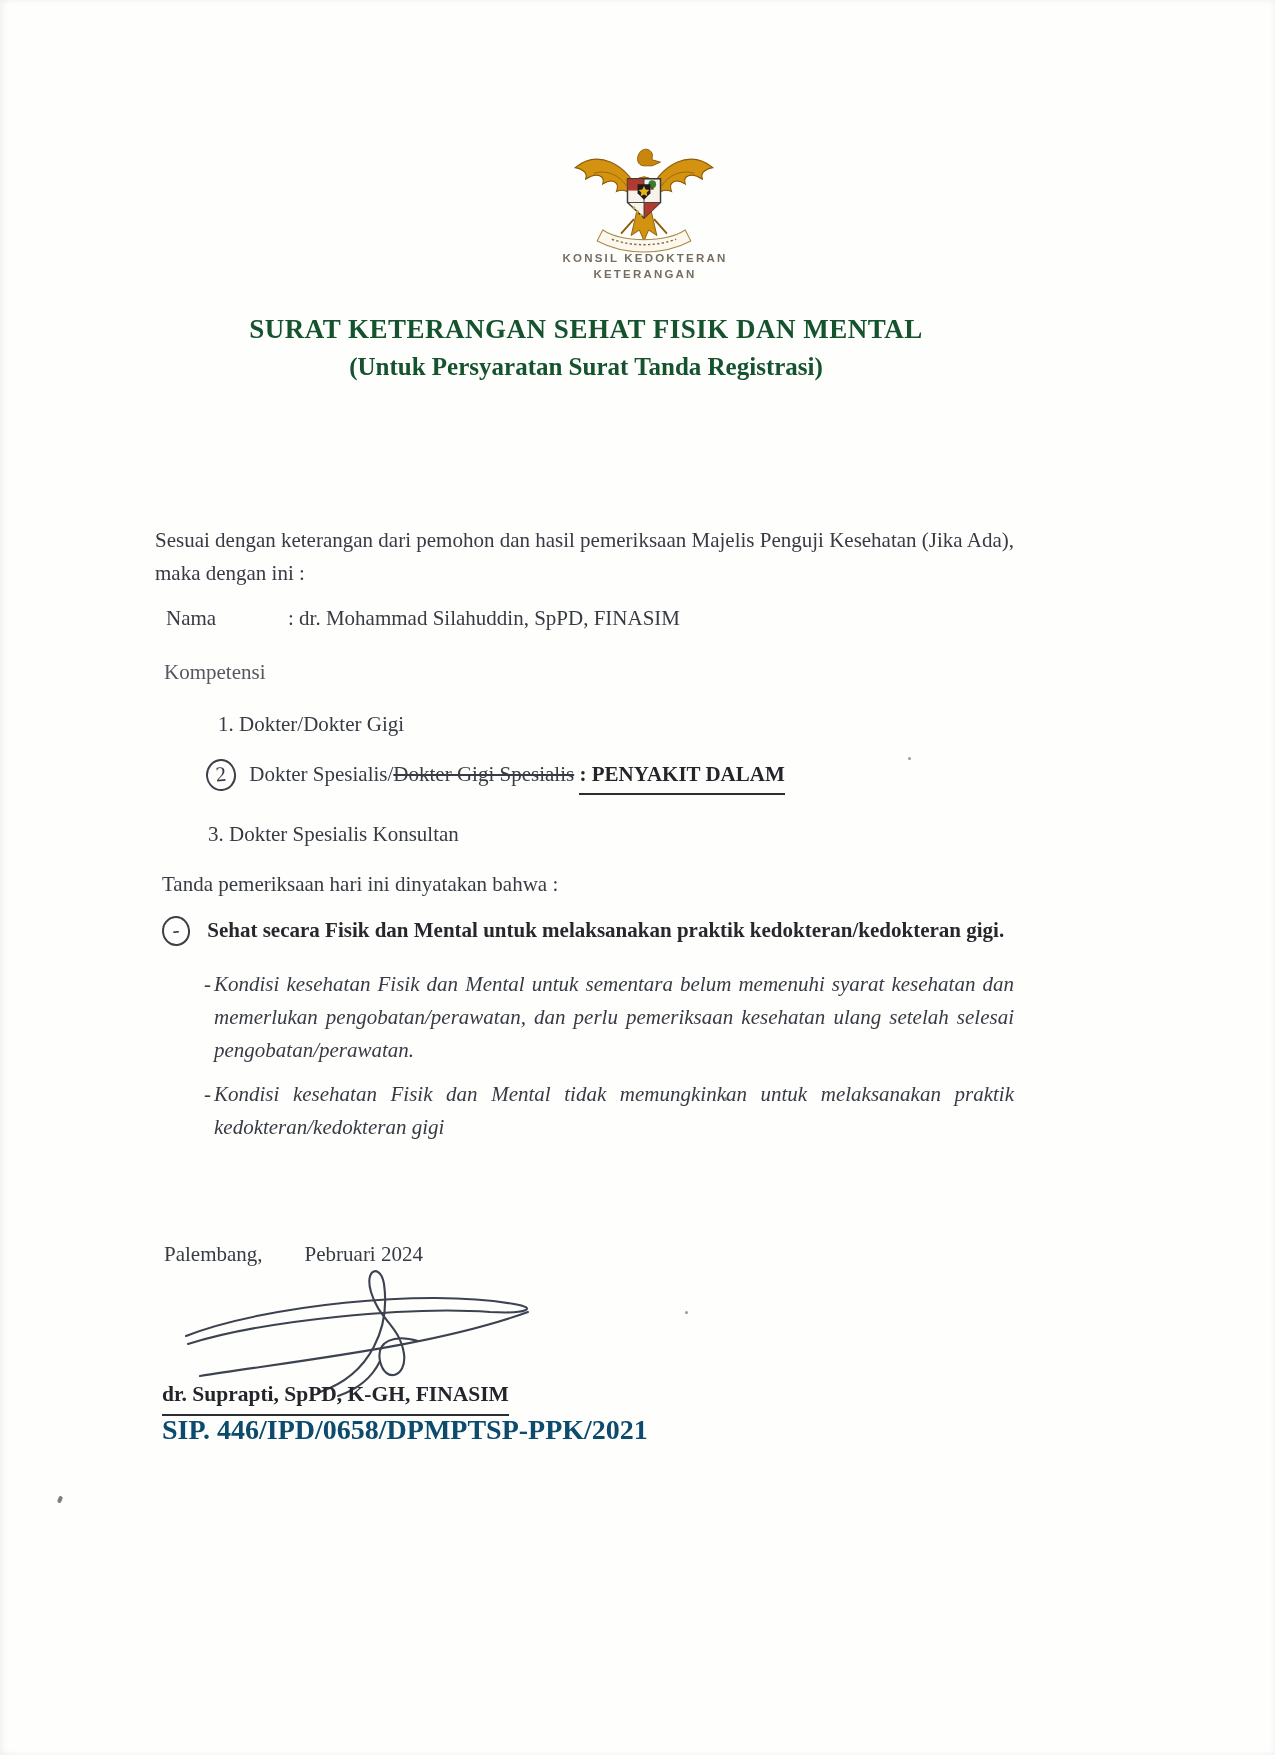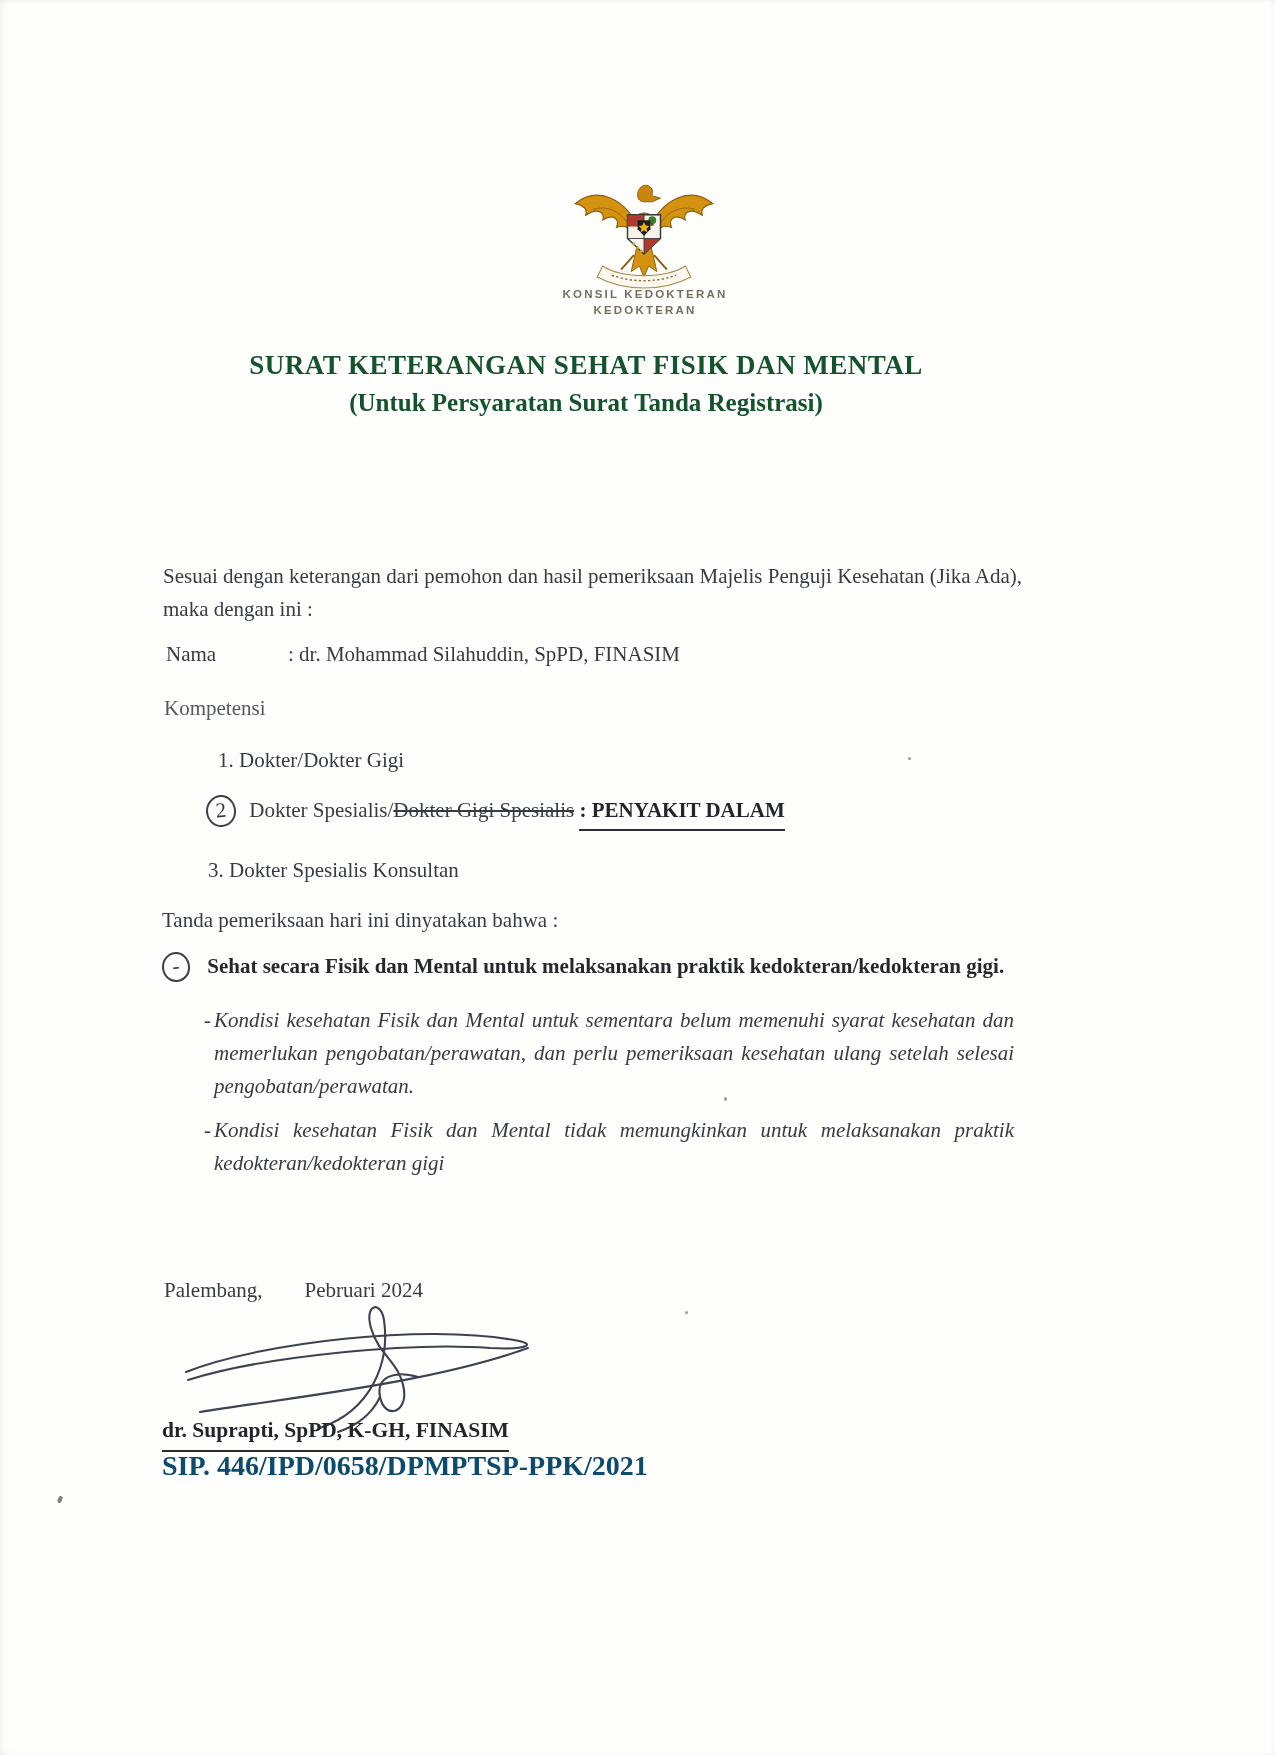--- a/index.html
+++ b/index.html
@@ -6,40 +6,40 @@
   .page{
     position:relative;
     width:1275px;height:1755px;
     margin:0 auto;
     background:#fefefd;
     overflow:hidden;
     font-family:"Liberation Serif", serif;
     color:#383b44;
     box-shadow:inset 3px 0 6px rgba(0,0,0,0.05), inset -2px 0 5px rgba(0,0,0,0.03);
   }
-  .abs{position:absolute;margin-top:36px;}
+  .abs{position:absolute;}
 
   
   .logo-wrap{left:566px;top:138px;width:156px;text-align:center;}
   .org-caption{
     left:540px;top:250px;width:210px;
     text-align:center;
     font-family:"Liberation Sans", sans-serif;
     font-size:11.5px;letter-spacing:2.2px;line-height:16px;
     color:#756e60;font-weight:bold;
   }
 
   
   .title-block{left:160px;top:314px;width:852px;text-align:center;color:#14532d;}
   .title-line1{font-size:27px;font-weight:bold;letter-spacing:0.5px;}
   .title-line2{font-size:25px;font-weight:bold;margin-top:8px;}
 
   
   .body-text{font-size:21px;line-height:33px;}
-  .intro{left:163px;top:524px;width:860px;}
+  .intro{left:155px;top:524px;width:860px;}
   .nama-row{left:166px;top:602px;width:860px;display:flex;}
   .nama-label{width:122px;}
   .kompetensi{left:164px;top:656px;opacity:.85;}
 
   .item{left:162px;width:880px;}
   .item-1{top:708px;padding-left:56px;}
   .item-2{top:758px;padding-left:44px;}
   .item-3{top:818px;padding-left:46px;}
 
   .circle-mark{
@@ -124,21 +124,21 @@
 
       <path d="M74,88 L60,104 M96,88 L110,104" stroke="#8a5a08" stroke-width="2"></path>
 
       <path d="M40,100 C62,114 108,114 130,100 L136,112 C106,128 64,128 34,112 Z" fill="#fdf8ee" stroke="#a98a4a" stroke-width="1.2"></path>
       <path d="M50,110 C72,118 98,118 120,110" fill="none" stroke="#8a6a3a" stroke-width="1.6" stroke-dasharray="2.5,2.5"></path>
     </svg>
   </div>
 
   <div class="abs org-caption">
     <div>KONSIL KEDOKTERAN</div>
-    <div>KEDOKTERAN</div>
+    <div>KETERANGAN</div>
   </div>
 
   <div class="abs title-block">
     <div class="title-line1">SURAT KETERANGAN SEHAT FISIK DAN MENTAL</div>
     <div class="title-line2">(Untuk Persyaratan Surat Tanda Registrasi)</div>
   </div>
 
   <div class="abs intro body-text">
     <div>Sesuai dengan keterangan dari pemohon dan hasil pemeriksaan Majelis Penguji Kesehatan (Jika Ada),</div>
     <div>maka dengan ini :</div>

